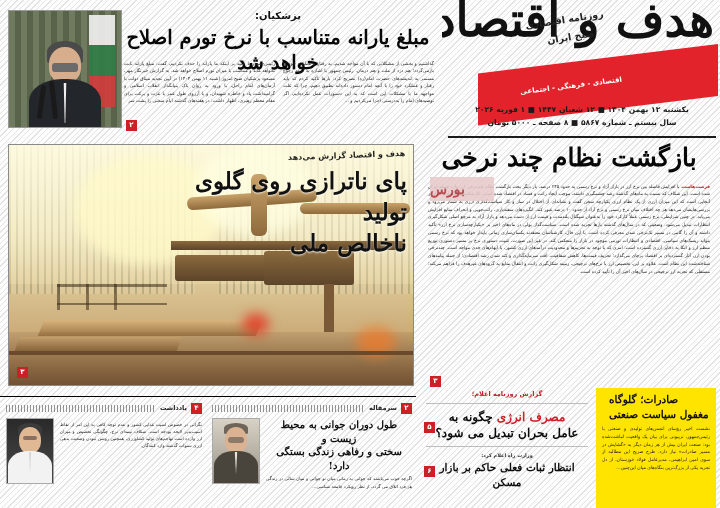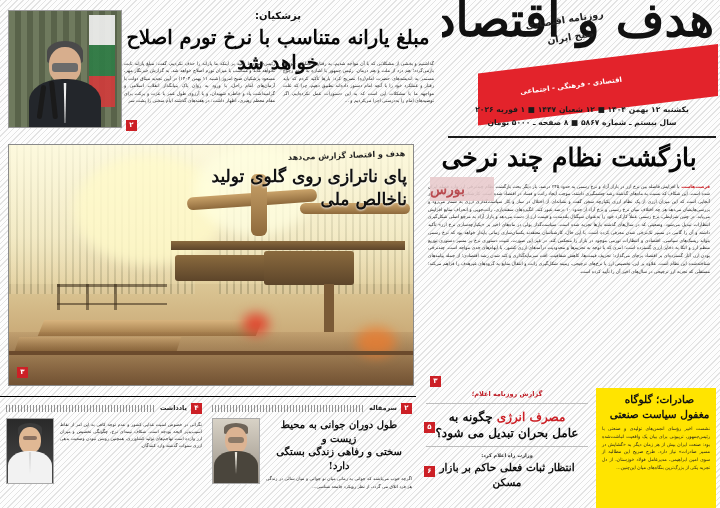--- a/index.html
+++ b/index.html
@@ -107,21 +107,21 @@
     border:1px solid #8a8a8a;overflow:hidden;background:#d9cfa8;
   }
   .ps-img{position:absolute;inset:0;}
   .ps-kicker{
     position:absolute;right:8px;top:6px;
     font-size:8px;font-weight:bold;color:#1f1f1f;
     transform:rotate(-2deg);
   }
   .ps-head{
     position:absolute;right:6px;top:20px;width:250px;text-align:right;
-    font-size:17px;font-weight:bold;color:#111;line-height:1.35;
+    font-size:23px;font-weight:bold;color:#111;line-height:1.35;
     font-family:"DejaVu Serif","Liberation Serif",serif;
     text-shadow:0 1px 2px rgba(255,255,255,.8);
   }
   .ps-badge{position:absolute;left:8px;bottom:7px;}
 
   
   .mainstory{position:absolute;right:4px;top:0;width:294px;height:245px;}
   .ms-kicker{
     width:100%;text-align:center;font-size:9px;font-weight:bold;color:#111;
     margin-top:6px;
@@ -149,21 +149,21 @@
     font-family:"DejaVu Serif","Liberation Serif",serif;
   }
   .ms-badge{position:absolute;left:8px;bottom:-2px;}
 
   
   .lowerright{position:absolute;right:4px;top:388px;width:296px;height:120px;}
   .lr-cols{display:flex;flex-direction:row;height:120px;}
   .lr-left{width:120px;background:#ffe400;padding:4px 6px 0 6px;box-sizing:border-box;}
   .lr-right{width:176px;padding:2px 6px 0 4px;box-sizing:border-box;position:relative;}
   .yl-title{
-    text-align:center;font-size:10.5px;font-weight:bold;color:#111;line-height:1.4;
+    text-align:left;font-size:10.5px;font-weight:bold;color:#111;line-height:1.4;
     font-family:"DejaVu Serif","Liberation Serif",serif;
     margin-left:7px;
   }
   .yl-body{font-size:4.6px;line-height:1.68;color:#1d1d1d;text-align:justify;margin-top:4px;}
   .lr-kicker{text-align:center;font-size:6.5px;font-weight:bold;color:#c0212a;}
   .lr-head{
     text-align:center;font-size:12px;font-weight:bold;color:#0c0c0c;line-height:1.35;
     font-family:"DejaVu Serif","Liberation Serif",serif;margin-top:2px;
   }
   .lr-head .red{color:#cc2026;}

